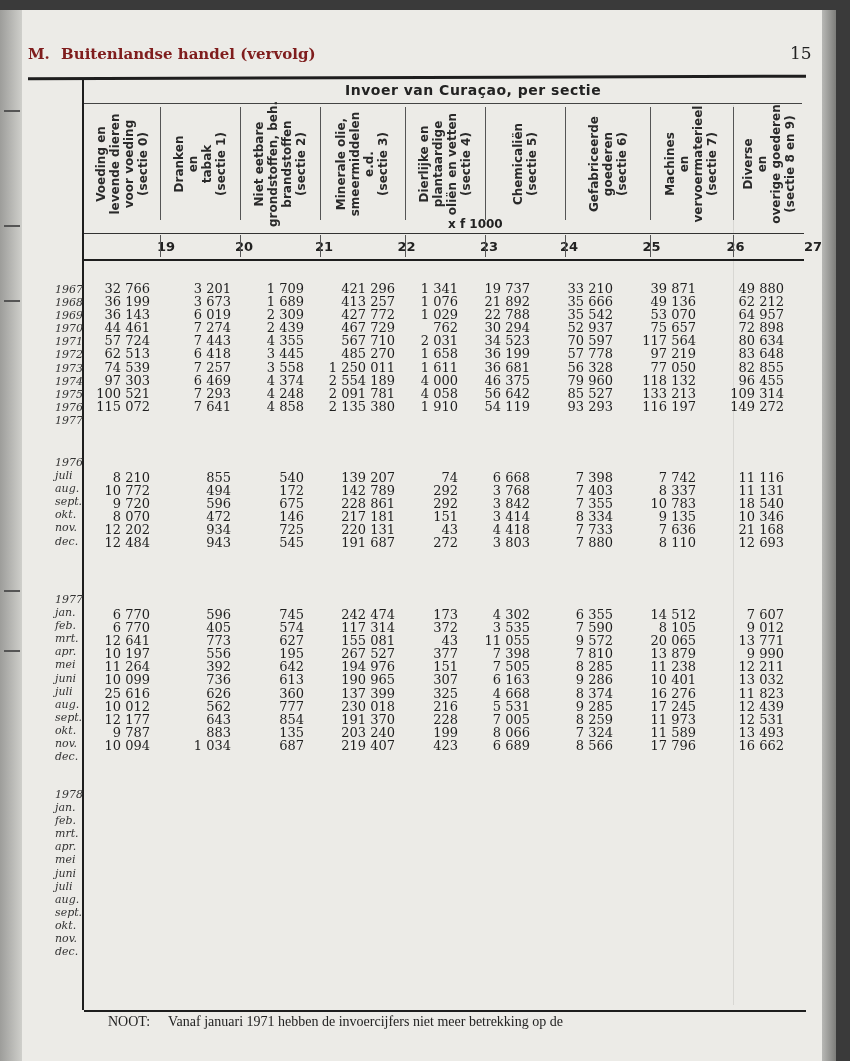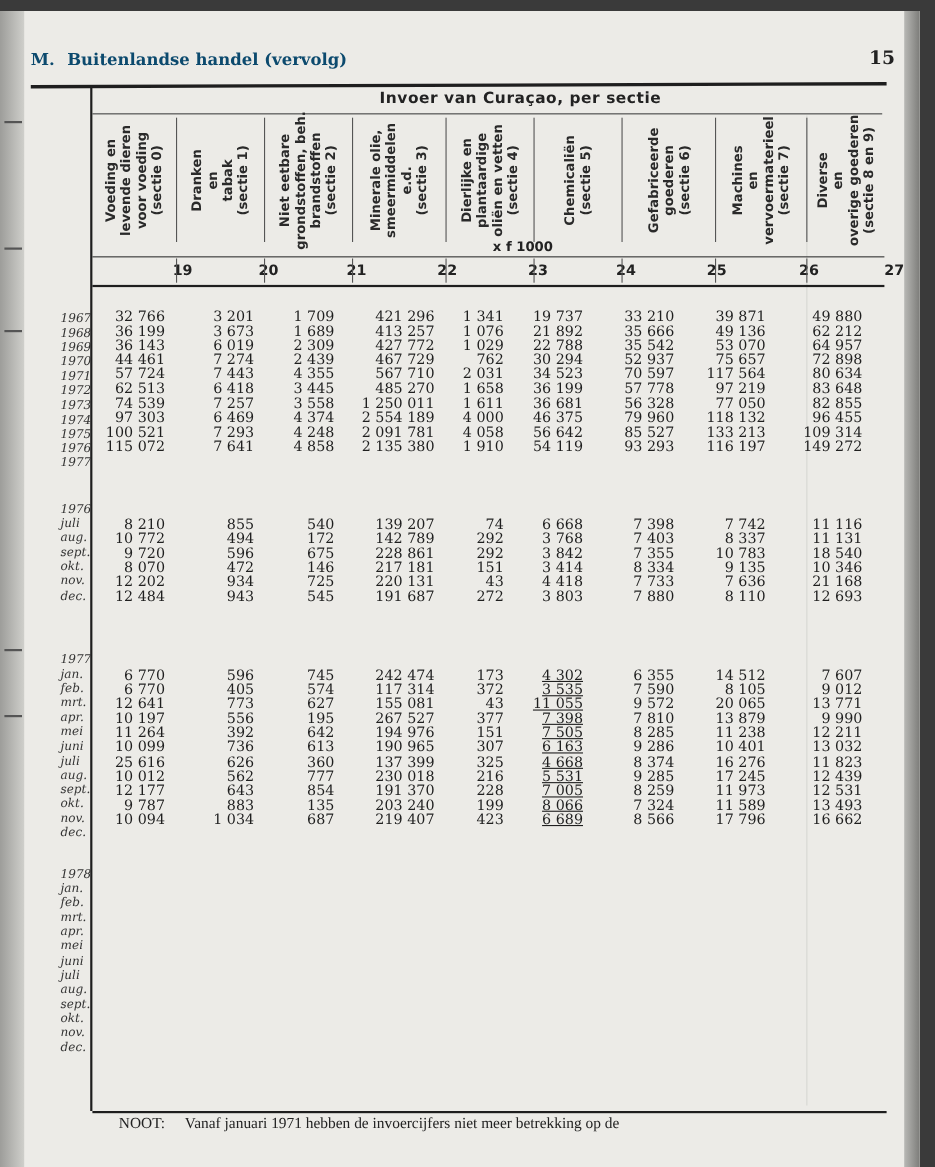--- a/index.html
+++ b/index.html
@@ -1,23 +1,23 @@
 <!DOCTYPE html>
 <html><head>
 <meta charset="utf-8">
 <style>
   html, body { margin:0; padding:0; }
   body { width:850px; height:1061px; background:#3a3a3a; position:relative; overflow:hidden; font-family:"DejaVu Serif", serif; color:#222; }
   .page { position:absolute; left:0; top:10px; width:836px; height:1051px; background:#ecebe7; overflow:hidden; }
   .left-strip { position:absolute; left:0; top:0; width:22px; height:1051px; background:linear-gradient(90deg,#9d9d9a,#cfcfcb); }
   .left-strip .tick { position:absolute; left:4px; width:16px; height:2px; background:#555; }
   .right-edge { position:absolute; right:0; top:0; width:14px; height:1051px; background:linear-gradient(90deg,#b8b8b5,#7d7d7a); }
-  .header-left { position:absolute; left:28px; top:35px; font-size:15px; font-weight:bold; color:#0c4a6e; }
+  .header-left { position:absolute; left:28px; top:35px; font-size:15px; font-weight:bold; color:#7f1d1d; }
   .header-left .m { font-weight:bold; margin-right:6px; }
-  .page-num { position:absolute; left:790px; top:33px; font-size:17px; font-weight:bold; }
+  .page-num { position:absolute; left:790px; top:33px; font-size:17px; font-weight:normal; }
   .rule-top { position:absolute; left:28px; top:66px; width:778px; height:3px; background:#1e1e1e; transform:rotate(-0.2deg); }
   .vline-left { position:absolute; left:82px; top:68px; width:2px; height:932px; background:#1e1e1e; }
   .super-title { position:absolute; left:345px; top:72px; font-family:"DejaVu Sans", sans-serif; font-size:14px; font-weight:bold; letter-spacing:0.5px; }
   .super-rule { position:absolute; left:84px; top:93px; width:718px; height:1px; background:#444; }
   .col-head { position:absolute; top:95px; height:118px; display:flex; align-items:center; justify-content:center; }
   .col-head .rot { transform:rotate(-90deg); white-space:nowrap; text-align:center; font-family:"DejaVu Sans", sans-serif; font-weight:bold; font-size:12px; line-height:14px; color:#2a2a2a; }
   .col-sep { position:absolute; top:97px; width:1px; height:113px; background:#555; }
   .unit-label { position:absolute; left:448px; top:207px; font-family:"DejaVu Sans", sans-serif; font-weight:bold; font-size:12px; }
   .num-rule { position:absolute; left:84px; top:223px; width:720px; height:1px; background:#333; }
   .num-cell { position:absolute; top:229px; font-family:"DejaVu Sans", sans-serif; font-weight:bold; font-size:13px; text-align:center;margin-left:44px; }
@@ -215,21 +215,21 @@
         <div>sept.</div>
         <div>okt.</div>
         <div>nov.</div>
         <div>dec.</div>
       </div>
       <div class="datacol" style="top: 598px; left: 60px; width: 90px;"><div>6 770</div><div>6 770</div><div>12 641</div><div>10 197</div><div>11 264</div><div>10 099</div><div>25 616</div><div>10 012</div><div>12 177</div><div>9 787</div><div>10 094</div></div>
       <div class="datacol" style="top: 598px; left: 141px; width: 90px;"><div>596</div><div>405</div><div>773</div><div>556</div><div>392</div><div>736</div><div>626</div><div>562</div><div>643</div><div>883</div><div>1 034</div></div>
       <div class="datacol" style="top: 598px; left: 214px; width: 90px;"><div>745</div><div>574</div><div>627</div><div>195</div><div>642</div><div>613</div><div>360</div><div>777</div><div>854</div><div>135</div><div>687</div></div>
       <div class="datacol" style="top: 598px; left: 305px; width: 90px;"><div>242 474</div><div>117 314</div><div>155 081</div><div>267 527</div><div>194 976</div><div>190 965</div><div>137 399</div><div>230 018</div><div>191 370</div><div>203 240</div><div>219 407</div></div>
       <div class="datacol" style="top: 598px; left: 368px; width: 90px;"><div>173</div><div>372</div><div>43</div><div>377</div><div>151</div><div>307</div><div>325</div><div>216</div><div>228</div><div>199</div><div>423</div></div>
-      <div class="datacol" style="top: 598px; left: 440px; width: 90px; text-decoration: underline;"><div>4 302</div><div>3 535</div><div>11 055</div><div>7 398</div><div>7 505</div><div>6 163</div><div>4 668</div><div>5 531</div><div>7 005</div><div>8 066</div><div>6 689</div></div>
+      <div class="datacol" style="top: 598px; left: 440px; width: 90px;"><div>4 302</div><div>3 535</div><div>11 055</div><div>7 398</div><div>7 505</div><div>6 163</div><div>4 668</div><div>5 531</div><div>7 005</div><div>8 066</div><div>6 689</div></div>
       <div class="datacol" style="top: 598px; left: 523px; width: 90px;"><div>6 355</div><div>7 590</div><div>9 572</div><div>7 810</div><div>8 285</div><div>9 286</div><div>8 374</div><div>9 285</div><div>8 259</div><div>7 324</div><div>8 566</div></div>
       <div class="datacol" style="top: 598px; left: 606px; width: 90px;"><div>14 512</div><div>8 105</div><div>20 065</div><div>13 879</div><div>11 238</div><div>10 401</div><div>16 276</div><div>17 245</div><div>11 973</div><div>11 589</div><div>17 796</div></div>
       <div class="datacol" style="top: 598px; left: 694px; width: 90px;"><div>7 607</div><div>9 012</div><div>13 771</div><div>9 990</div><div>12 211</div><div>13 032</div><div>11 823</div><div>12 439</div><div>12 531</div><div>13 493</div><div>16 662</div></div>
       <div class="row-label" style="top: 778px; line-height: 13.1px;">
         <div>1978</div>
         <div>jan.</div>
         <div>feb.</div>
         <div>mrt.</div>
         <div>apr.</div>
         <div>mei</div>

